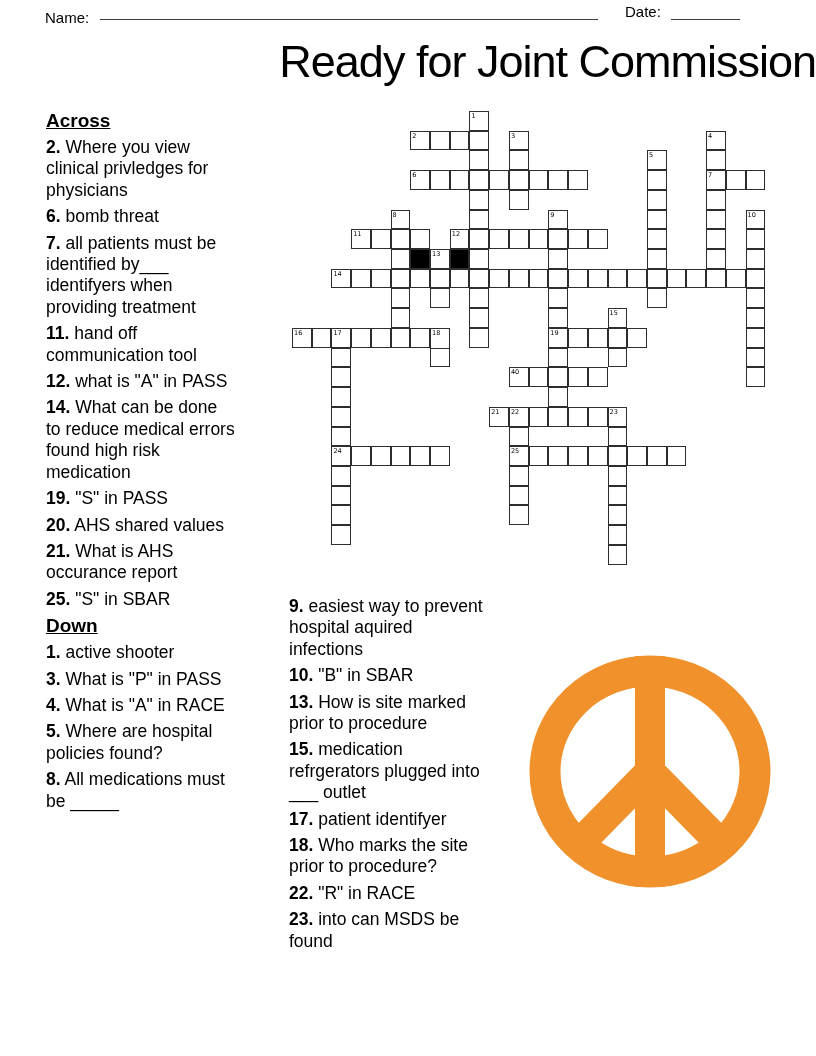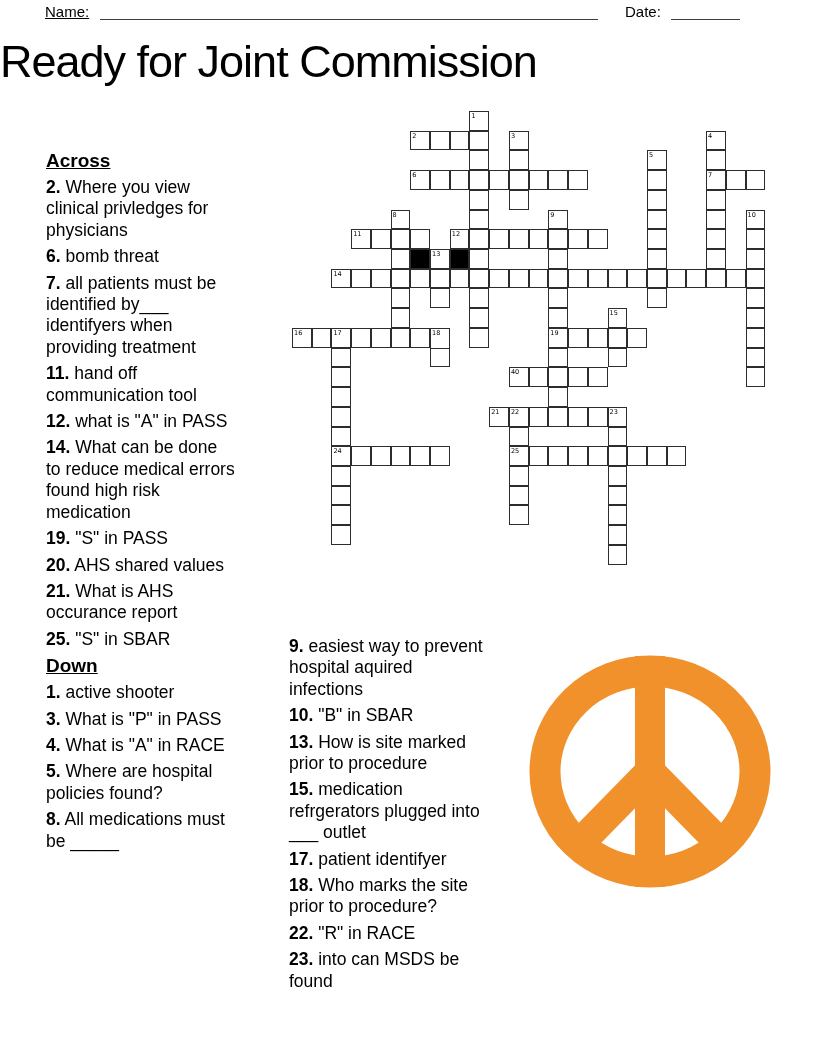--- a/index.html
+++ b/index.html
@@ -8,23 +8,23 @@
     position:relative;
     width:816px; height:1056px;
     font-family:"Liberation Sans", sans-serif;
     color:#000;
     overflow:hidden;
   }
   .hdr-label { position:absolute; font-size:15px; }
   .hline { position:absolute; border-bottom:1.5px solid #3c3c3c; height:1px; }
   .page-title {
     position:absolute; top:36px; left:0; width:100%;
-    text-align:left; font-size:45px; font-weight:400; letter-spacing:-1px;
-  }
-  .clue-col { position:absolute;margin-top:40px; }
+    text-align:right; font-size:45px; font-weight:400; letter-spacing:-1px;
+  }
+  .clue-col { position:absolute; }
   .col-left  { left:46px;  top:110px; width:190px; }
   .col-right { left:289px; top:596px; width:200px; }
   .section-heading {
     font-size:19px; font-weight:bold; text-decoration:underline;
     margin:0 0 5px 0;
   }
   .clue { font-size:17.5px; line-height:21.4px; margin:0 0 5px 0; }
   .clue .num { font-weight:bold; }
   .grid { position:absolute; left:0; top:0; }
   .cell {
@@ -35,21 +35,21 @@
   .cellnum {
     position:absolute; top:0px; left:1px;
     font-size:6.5px; line-height:8px;
     font-family:"DejaVu Sans", sans-serif;
   }
   .peace { position:absolute; left:529px; top:655px; }
 </style>
 </head>
 <body>
 
-<span class="hdr-label" style="left:45px; top:3px;text-decoration:underline;">Name:</span>
+<span class="hdr-label" style="left:45px; top:9px;">Name:</span>
 <div class="hline" style="left:100px; top:19px; width:498px;"></div>
 <span class="hdr-label" style="left:625px; top:3px;">Date:</span>
 <div class="hline" style="left:671px; top:19px; width:69px;"></div>
 
 <h1 class="page-title">Ready for Joint Commission</h1>
 
 <div class="clue-col col-left">
   <div class="section-heading">Across</div>
   <div id="across-clues">
       <p class="clue"><span class="num">2.</span><span> Where you view clinical privledges for physicians</span></p>

